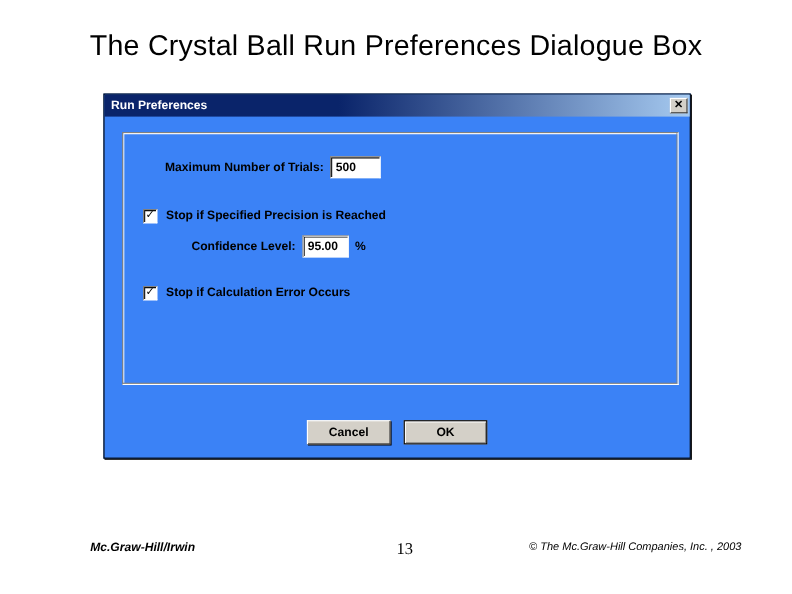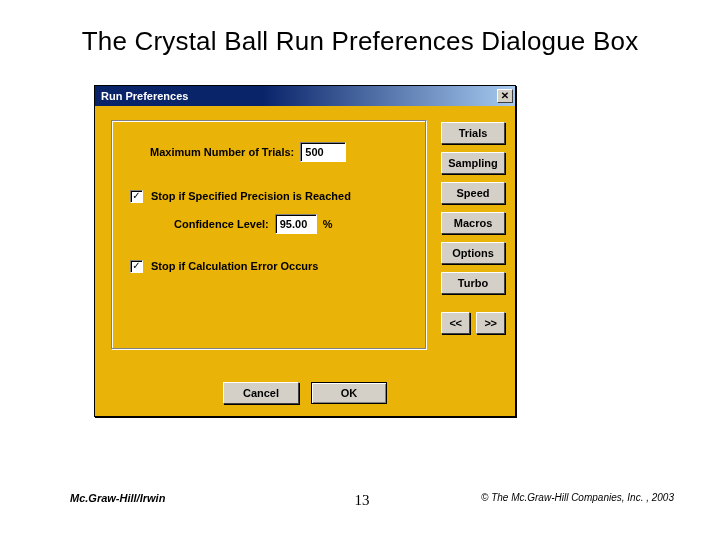--- a/index.html
+++ b/index.html
@@ -20,22 +20,22 @@
     text-align: center;
     margin: 0 0 28px 0;
     font-weight: 400;
     letter-spacing: 0.2px;
   }
   .dlg-wrap {
     margin-left: 94px;
     width: 534px;
   }
   .dlg {
-    width: 422px;
-    background: #eab308;
+    width: 534px;
+    background: #3b82f6;
     border: 1px solid #000;
     font-family: "MS Sans Serif", Tahoma, Verdana, sans-serif;
     font-size: 11px;
     box-shadow: 1px 1px 0 #000;
   }
   .titlebar {
     height: 20px;
     background: linear-gradient(to right, #0a246a 0%, #0a246a 40%, #a6caf0 100%);
     color: #fff;
     display: flex;
@@ -188,21 +188,21 @@
     width: 76px; height: 22px;
     font-weight: bold;
   }
   .ok-btn {
     border: 1px solid #000;
     box-shadow: inset 1px 1px 0 #fff, inset -1px -1px 0 #808080;
   }
   .footer {
     position: absolute;
     bottom: 28px;
-    left: 4px; right: 0;
+    left: 16px; right: 0;
     height: 20px;
   }
   .foot-left {
     position: absolute;
     left: 66px;
     font-family: Verdana, Arial, sans-serif;
     font-size: 11px;
     font-style: italic;
     font-weight: bold;
   }
@@ -259,32 +259,20 @@
 
             <div class="row row-stop2">
               <span class="chk">✓</span>
               <span class="label-plain">Stop if Calculation Error Occurs</span>
             </div>
 
           </div>
 
         </div>
 
-        <div class="side-col">
-          <div class="btn side-btn">Trials</div>
-          <div class="btn side-btn">Sampling</div>
-          <div class="btn side-btn">Speed</div>
-          <div class="btn side-btn">Macros</div>
-          <div class="btn side-btn">Options</div>
-          <div class="btn side-btn">Turbo</div>
-          <div class="nav-row">
-            <div class="btn nav-btn">&lt;&lt;</div>
-            <div class="btn nav-btn">&gt;&gt;</div>
-          </div>
-        </div>
 
         <div class="bottom-row">
           <div class="btn bottom-btn">Cancel</div>
           <div class="btn bottom-btn ok-btn">OK</div>
         </div>
 
       </div>
 
     </div>
   </div>

